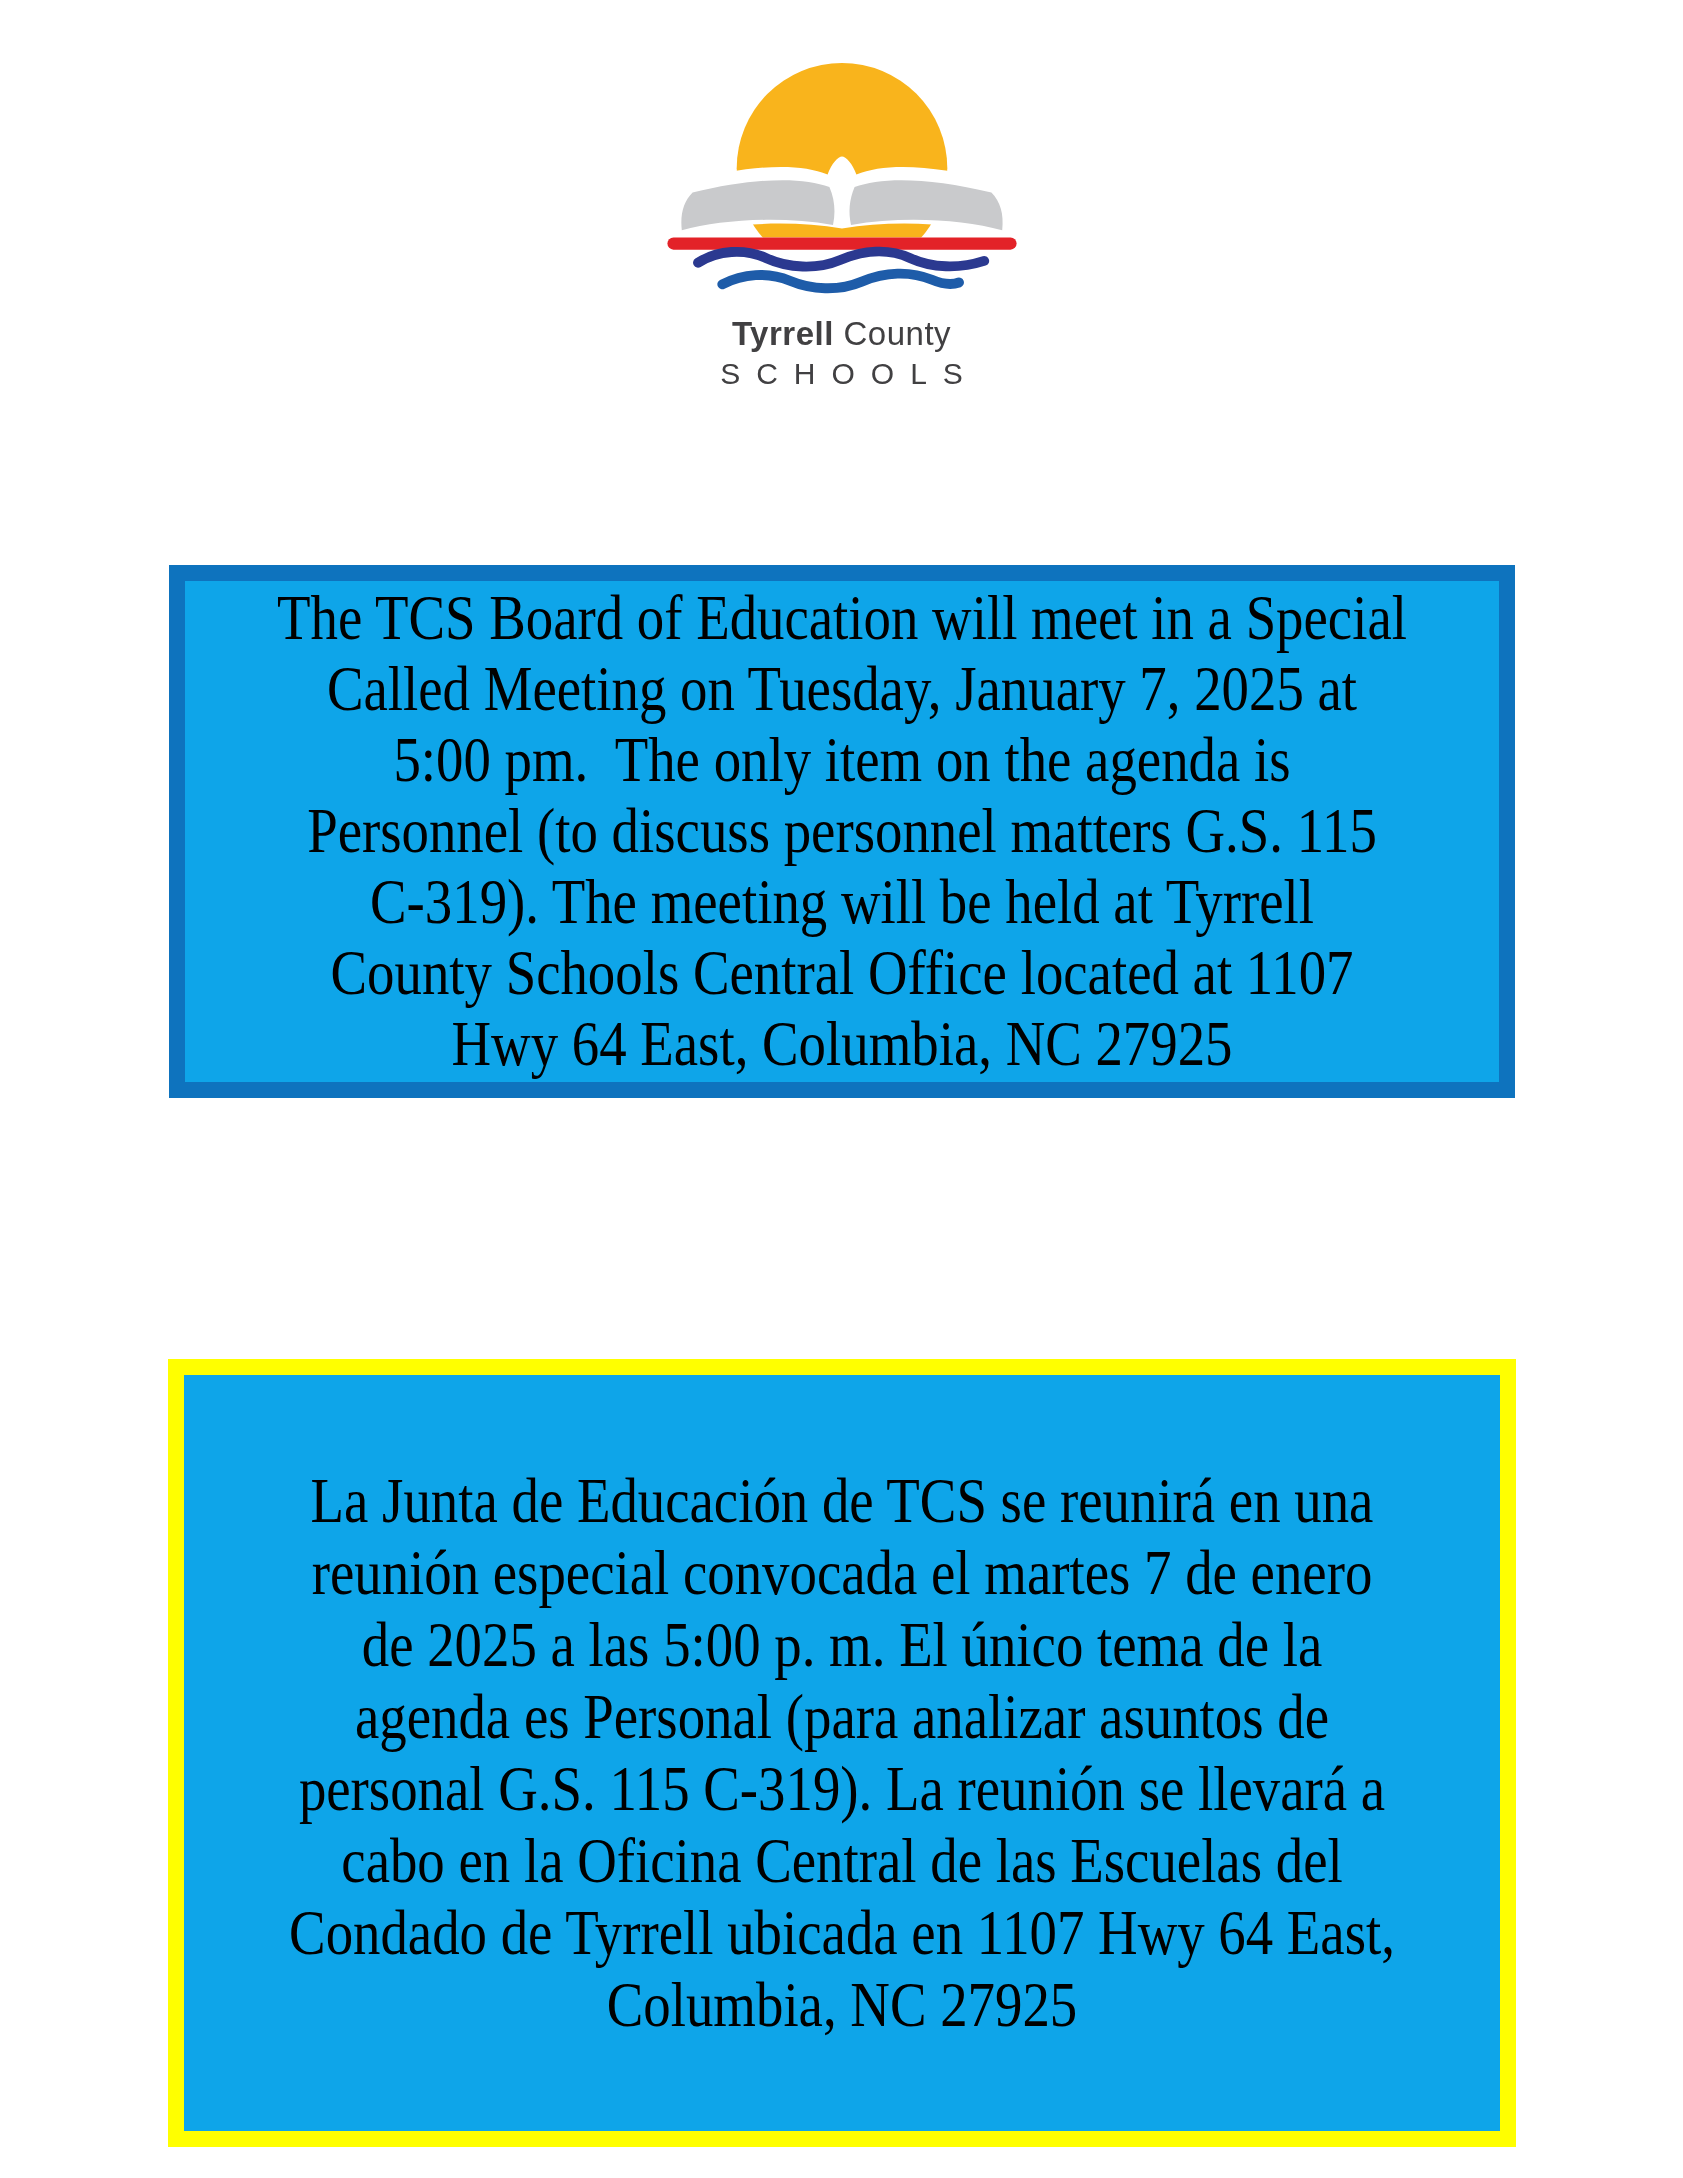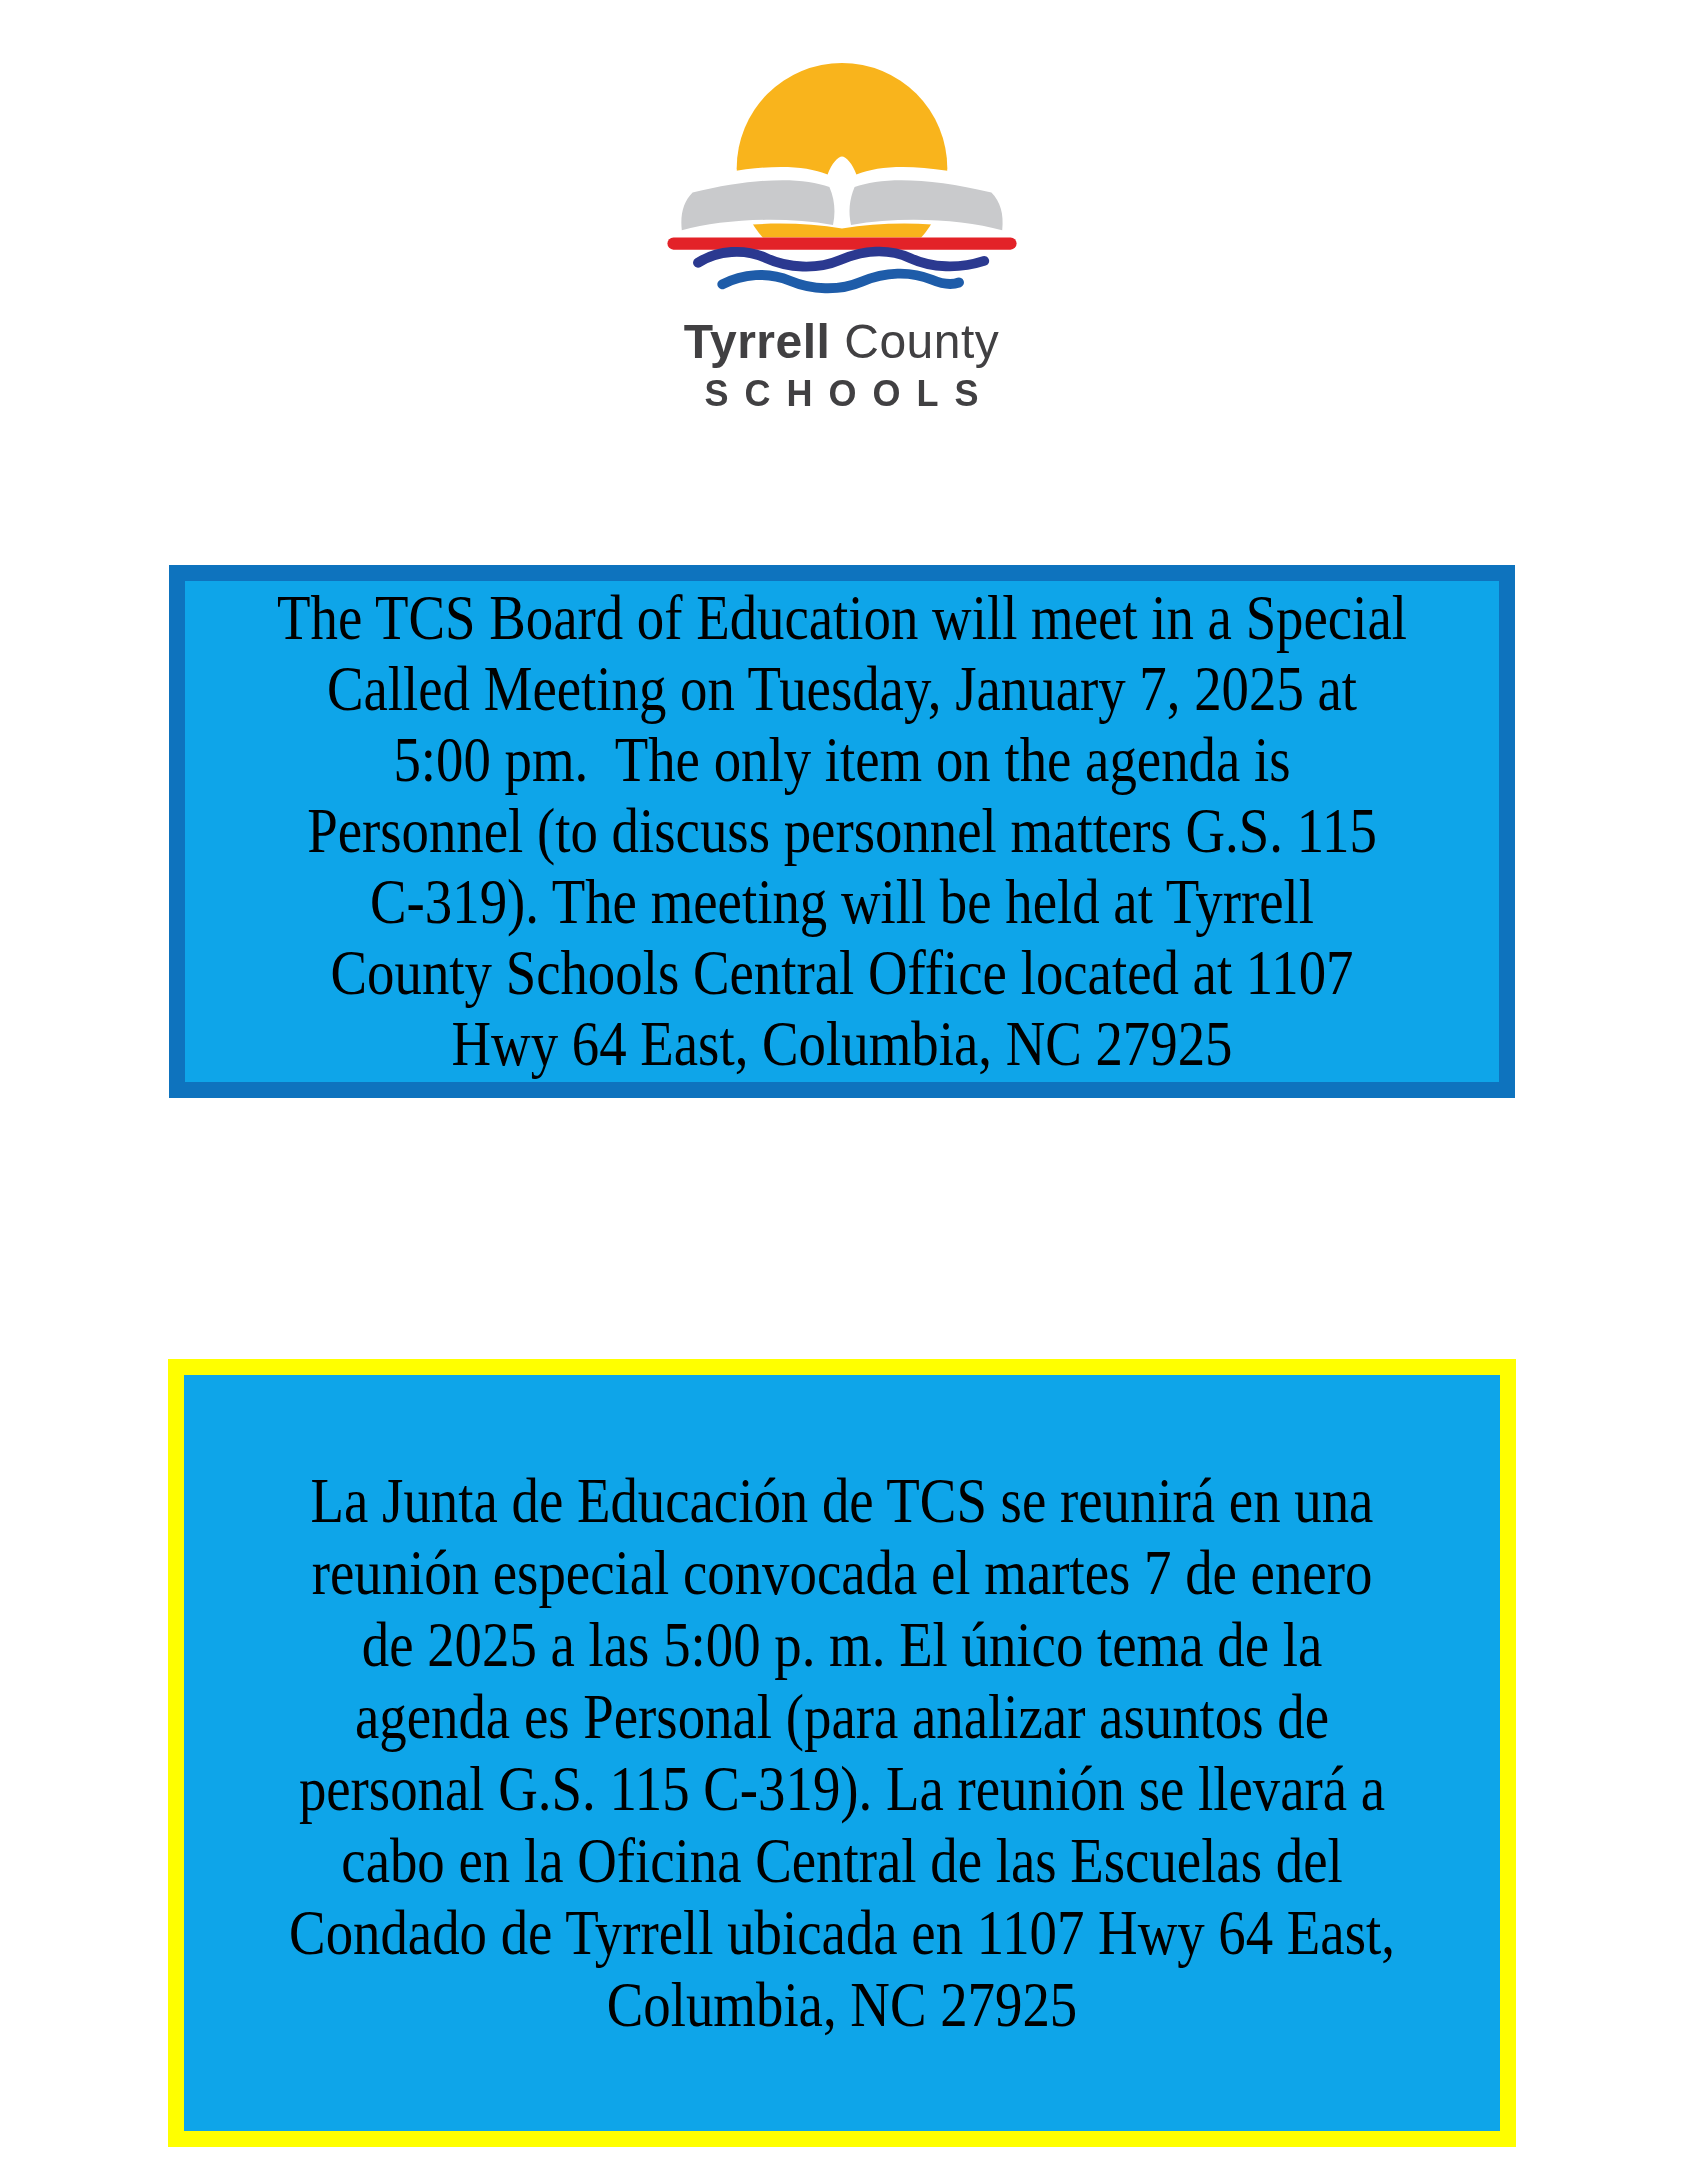--- a/index.html
+++ b/index.html
@@ -2,24 +2,24 @@
 <html style="--sun: #F9B41C; --book-gray: #C9CACC; --bar-red: #E32228; --wave-dark: #2B3990; --wave-light: #1E5CA9; --blue-border: #0E73BE; --yellow-border: #FFFF00; --logo-text: #414042; --notice-text: #000000;font-size:14.4px"><head>
 <meta charset="utf-8">
 <style>
   html,body{margin:0;padding:0;}
   body{background:#ffffff;font-family:"Liberation Serif",serif;}
   .page{position:relative;width:1683px;height:2178px;background:#ffffff;overflow:hidden;}
 
   
   .logo{position:absolute;top:61px;left:0;right:0;display:flex;flex-direction:column;align-items:center;}
   .logo-graphic{display:block;width:360px;height:236px;}
-  .logo-title{margin-top:20px;font-family:"Liberation Sans",sans-serif;font-size:48px;color:var(--logo-text);line-height:1.05;letter-spacing:0.5px;white-space:nowrap;}
+  .logo-title{margin-top:20px;font-family:"Liberation Sans",sans-serif;font-size:33px;color:var(--logo-text);line-height:1.05;letter-spacing:0.5px;white-space:nowrap;}
   .logo-title .bold{font-weight:700;}
   .logo-title .reg{font-weight:400;}
-  .logo-subtitle{margin-top:5.4px;font-family:"Liberation Sans",sans-serif;font-size:36px;font-weight:700;color:var(--logo-text);letter-spacing:16px;padding-left:16px;white-space:nowrap;}
+  .logo-subtitle{margin-top:5.4px;font-family:"Liberation Sans",sans-serif;font-size:30px;font-weight:400;color:var(--logo-text);letter-spacing:16px;padding-left:16px;white-space:nowrap;}
 
   
   .notice{position:absolute;box-sizing:border-box;display:flex;align-items:center;justify-content:center;background:#0ea5e9;}
   .notice-en{left:169px;top:565px;width:1346px;height:533px;border:16px solid var(--blue-border);}
   .notice-es{left:168px;top:1359px;width:1348px;height:788px;border:16px solid var(--yellow-border);}
   .notice-text{flex:none;width:1512px;text-align:center;color:var(--notice-text);
     font-size:63px;white-space:pre-wrap;transform:scaleX(0.87);transform-origin:50% 50%;}
   .notice-en .notice-text{line-height:71px;}
   .notice-es .notice-text{line-height:72px;}
 </style>

